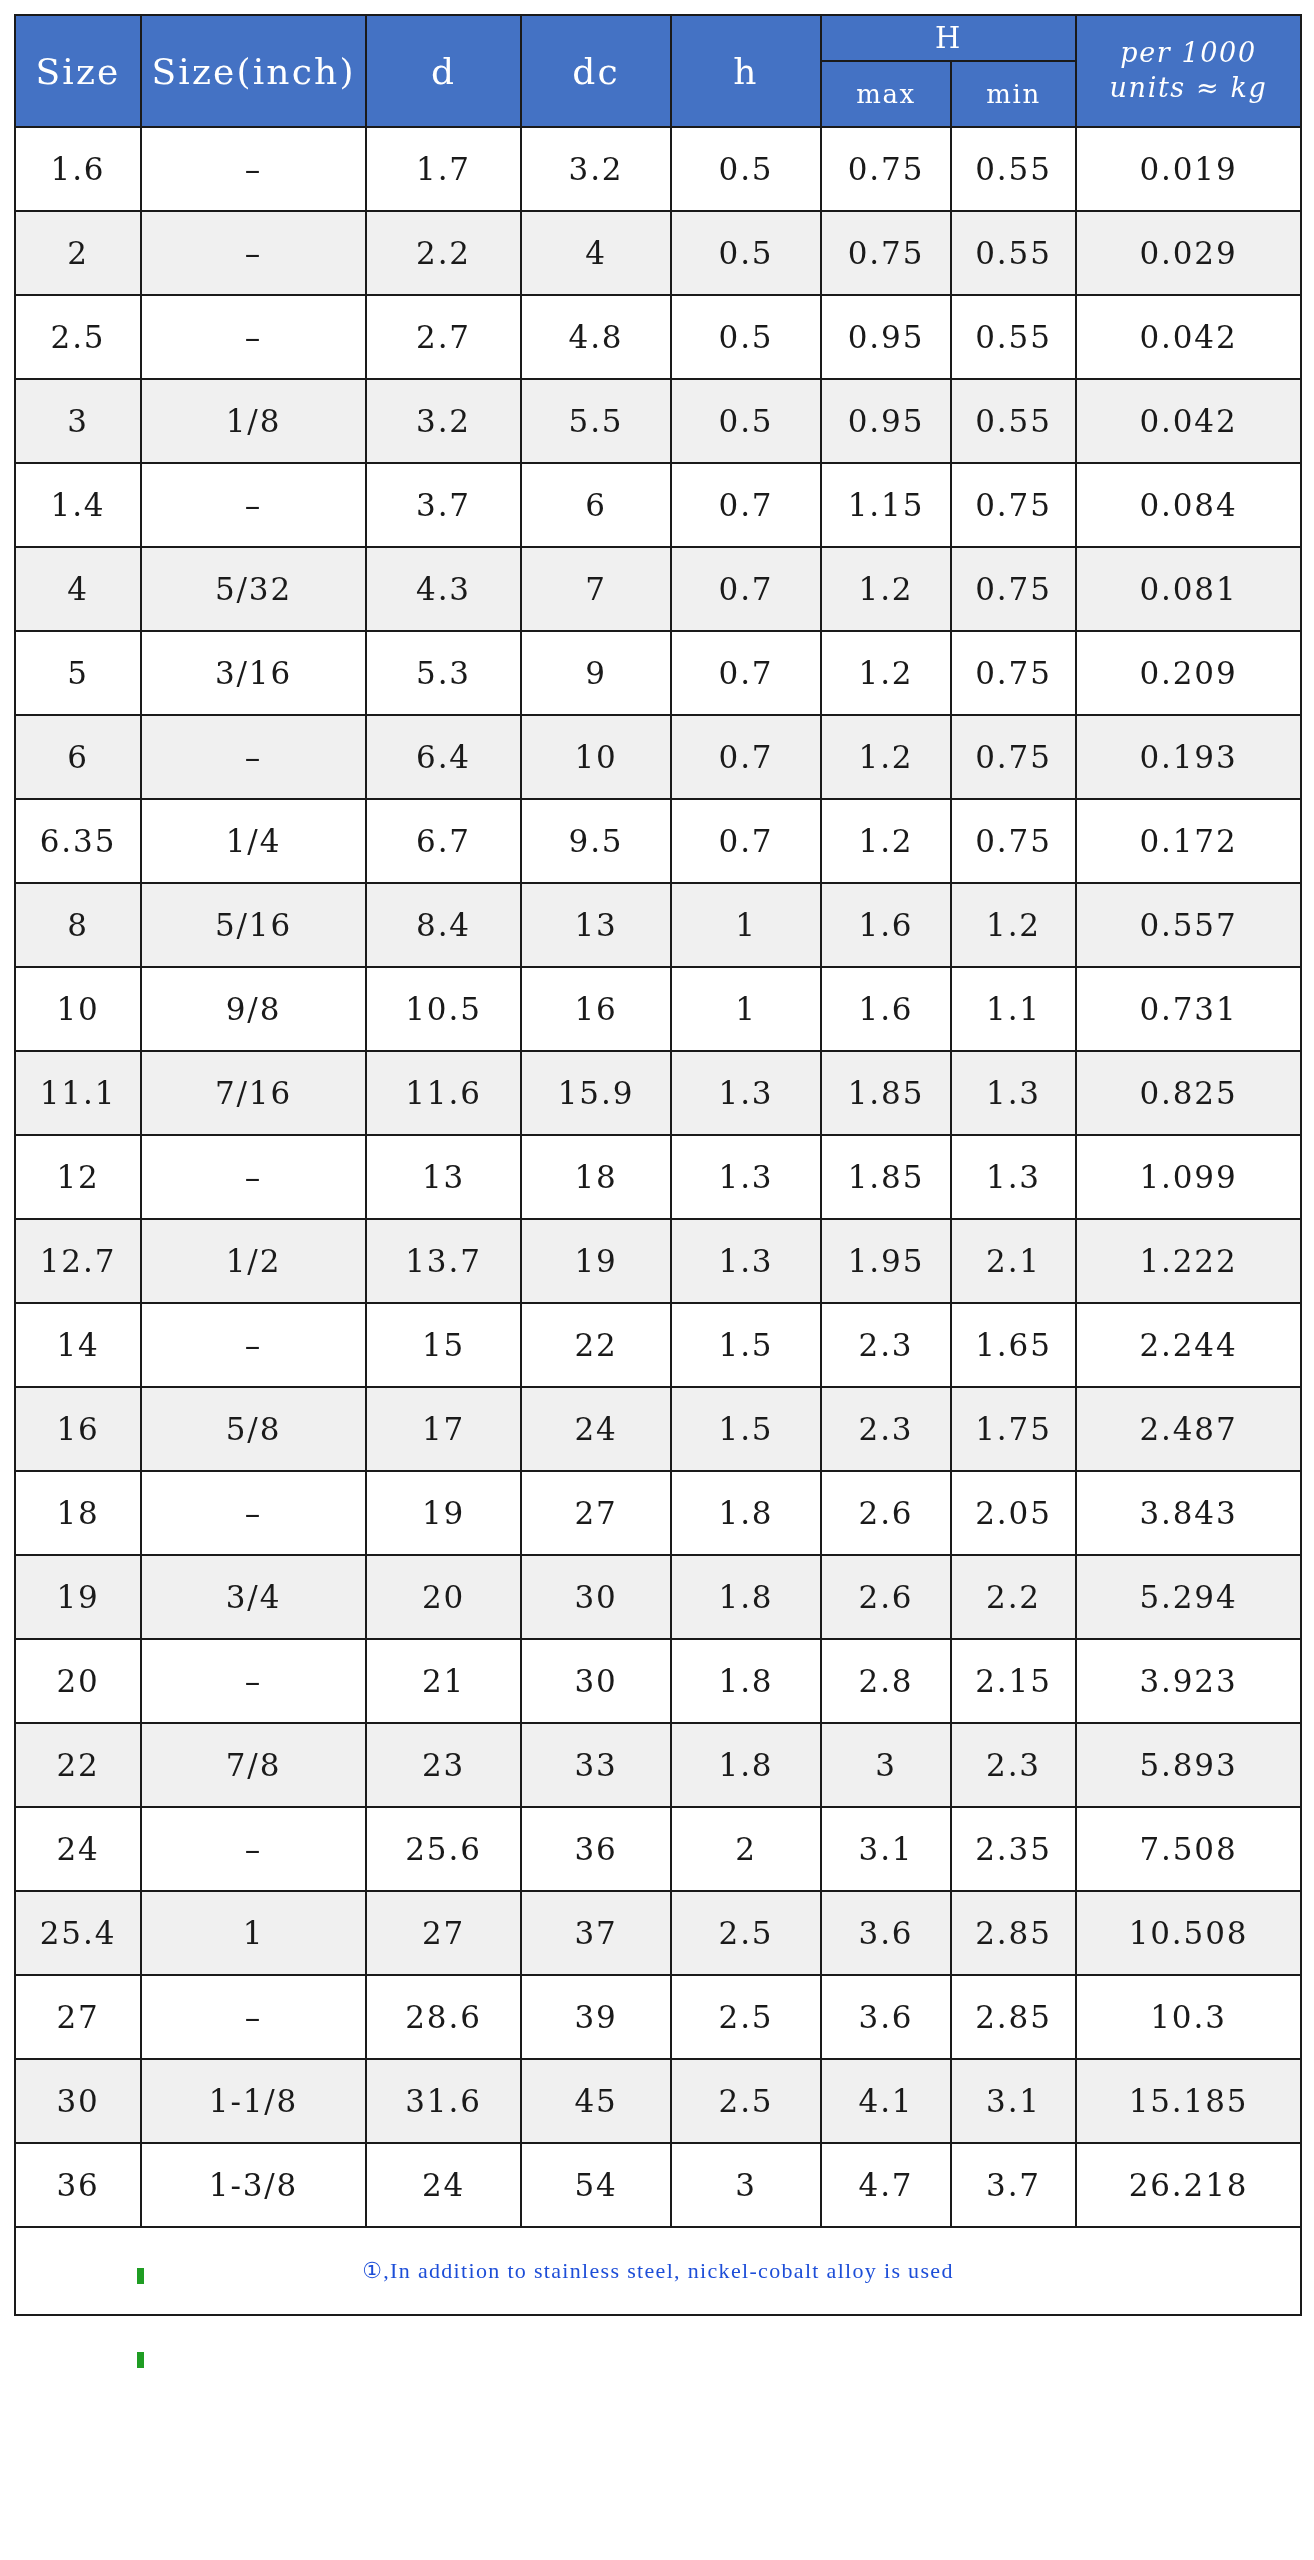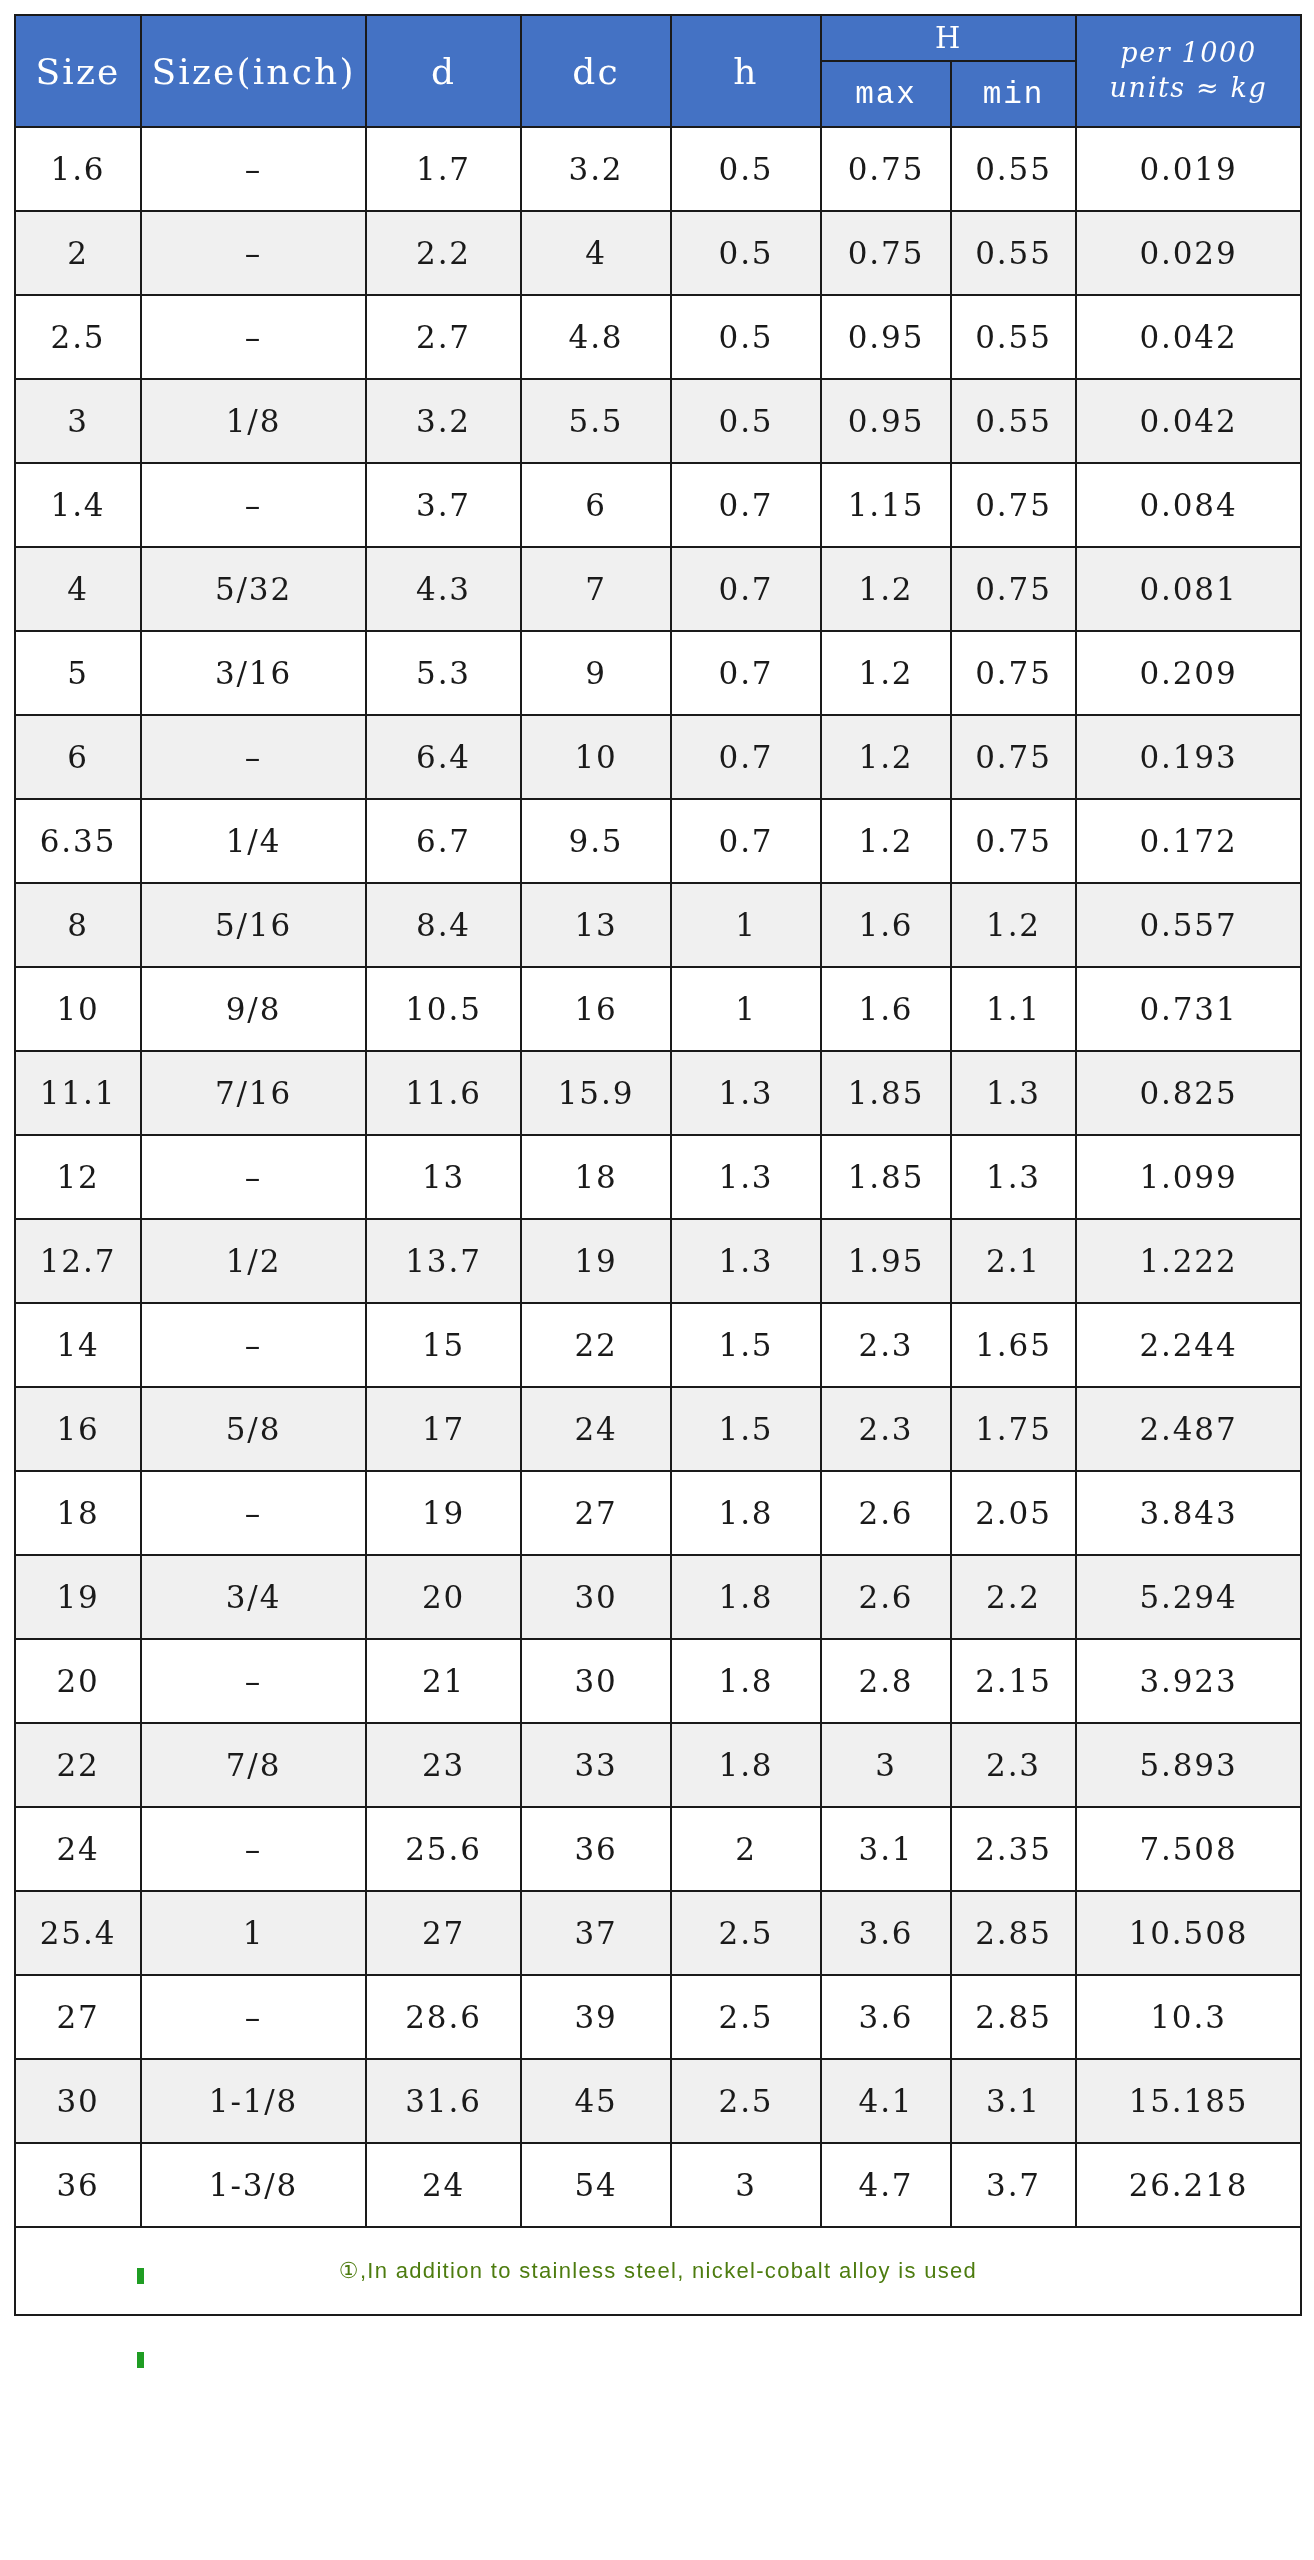--- a/index.html
+++ b/index.html
@@ -37,39 +37,39 @@
   }
   
   thead th {
     background: #4472C4;
     color: #ffffff;
     font-size: 36px;
     letter-spacing: 0.12em;
   }
   th.h-tall { height: 108px; }
   th.h-group { height: 44px; font-size: 29px; }
-  th.h-sub { height: 64px; font-size: 31px; letter-spacing: 0.14em; font-family: Liberation Mono, monospace; }
+  th.h-sub { height: 64px; font-size: 26px; letter-spacing: 0.14em; }
   th.h-weight { line-height: 1.28; font-size: 27px; letter-spacing: 0.07em; font-style: italic; }
   
   tbody td {
     height: 82px;
     font-size: 31px;
     color: #1a1a1a;
     letter-spacing: 0.07em;
   }
   tbody tr.alt td { background: #F0F0F0; }
   tbody tr.plain td { background: #ffffff; }
   
   tfoot td {
     height: 86px;
     background: #ffffff;
-    color: #4d7c0f;
+    color: #1d4ed8;
     font-size: 22px;
     letter-spacing: 0.10em;
-    font-family: Liberation Sans, sans-serif;
+    font-family: Liberation Serif, serif;
   }
   
   .green-mark {
     position: absolute;
     width: 7px;
     height: 16px;
     background: #1f9d23;
     pointer-events: none;
   }
   .gm-a { left: 137px; top: 2268px; }

